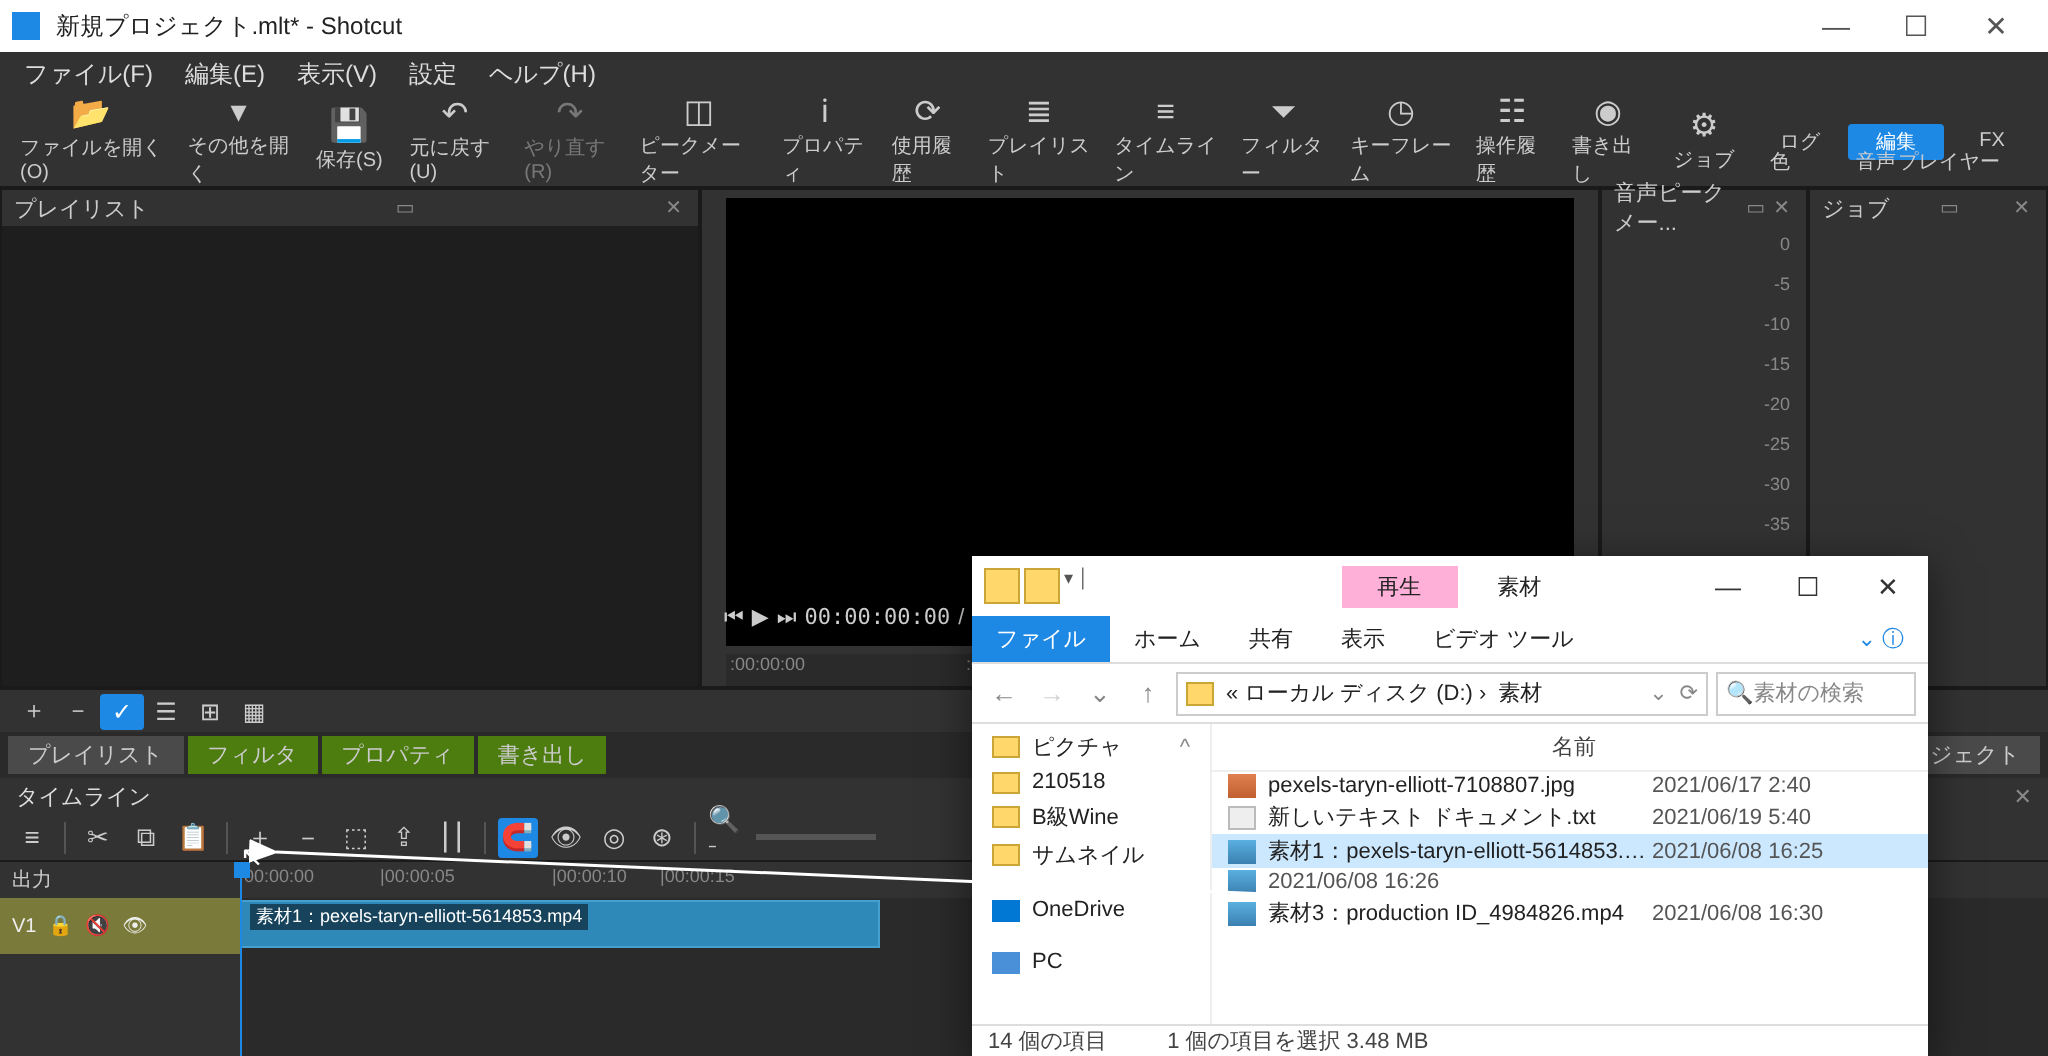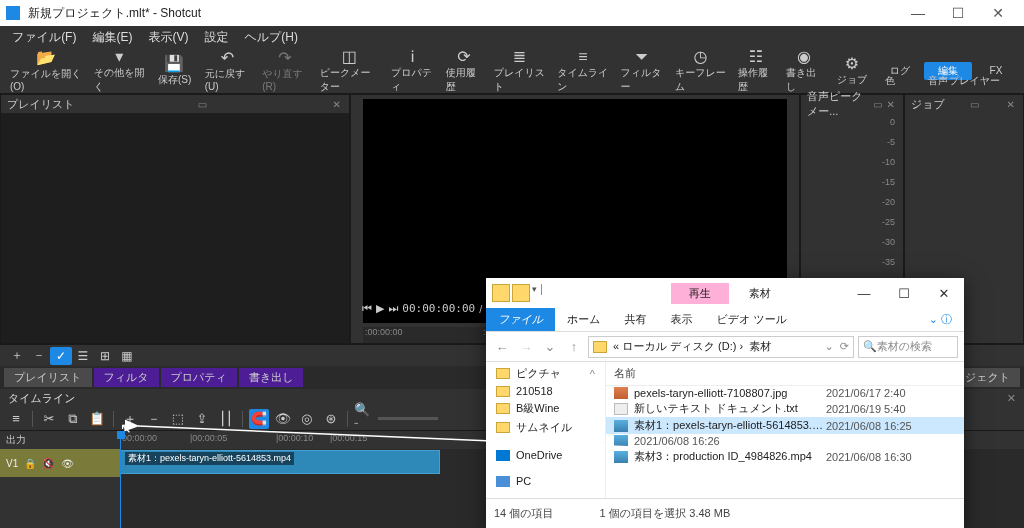--- a/index.html
+++ b/index.html
@@ -36,21 +36,21 @@
 
 
 .pcontrols { display:flex; align-items:center; gap:4px; padding:2px 12px; color:#ccc; font-size:11px;}
 .pcontrols .tc { font-family:monospace; }
 
 
 .midbar { height:22px; background:#323232; display:flex; align-items:center; padding:0 6px; border-top:1px solid #1a1a1a;}
 .midbar .ibtn { width:22px; height:18px; display:flex; align-items:center; justify-content:center; font-size:12px; color:#ccc;}
 .midbar .ibtn.active { background:#1e88e5; color:#fff; border-radius:2px;}
 .tabs { display:flex; gap:2px; padding:2px 4px; background:#2a2a2a;}
-.tab { padding:2px 10px; font-size:11px; background:#4c1d95; color:#ccc;}
+.tab { padding:2px 10px; font-size:11px; background:#4d7c0f; color:#ccc;}
 .tab.active { background:#4a4a4a; }
 
 
 .tlhead { height:18px; background:#323232; padding:2px 8px; font-size:11px; display:flex; align-items:center;}
 .tlhead .pclose{margin-left:auto;color:#888;}
 
 
 .tltb { height:24px; background:#323232; display:flex; align-items:center; gap:4px; padding:0 6px; border-bottom:1px solid #1a1a1a;}
 .tltb .tlbtn { width:20px; height:20px; display:flex; align-items:center; justify-content:center; font-size:13px; color:#ccc;}
 .tltb .tlbtn.blue { background:#1e88e5; border-radius:2px; }
@@ -73,46 +73,46 @@
 
 .explorer { position:absolute; left:486px; top:278px; width:478px; height:250px; background:#fff; color:#222; box-shadow:0 4px 20px rgba(0,0,0,.5); font-size:11px; display:flex; flex-direction:column;}
 .explorer .etitle { height:30px; display:flex; align-items:center;}
 .explorer .eicons { display:flex; gap:2px; padding:0 6px;}
 .explorer .eicons .eic { width:18px; height:18px; background:#ffd76a; border:1px solid #caa637;}
 .explorer .eticket { background:#ffb0d9; padding:3px 18px; margin-left:120px; font-size:11px;}
 .explorer .ewbtns { margin-left:auto; display:flex;}
 .explorer .ewbtns .ew { width:40px; text-align:center; font-size:13px; color:#333;}
 .explorer .eribbon { height:24px; display:flex; align-items:center; border-bottom:1px solid #ddd;}
 .explorer .eribbon .rtab { padding:4px 12px; font-size:11px;}
-.explorer .eribbon .rtab.file { background:#1e88e5; color:#fff;font-style:italic;}
+.explorer .eribbon .rtab.file { background:#1e88e5; color:#fff;}
 .explorer .eaddr { height:30px; display:flex; align-items:center; gap:4px; padding:0 6px; border-bottom:1px solid #ddd;}
 .explorer .eaddr .nbtn { width:20px; text-align:center; color:#888; font-size:13px;}
 .explorer .eaddr .path { flex:1; height:22px; border:1px solid #ccc; display:flex; align-items:center; padding:0 4px; gap:6px; font-size:11px; background:#fff;}
 .explorer .eaddr .fic { width:14px; height:12px; background:#ffd76a; border:1px solid #caa637;}
 .explorer .eaddr .search { width:100px; height:22px; border:1px solid #ccc; display:flex; align-items:center; padding:0 4px; color:#888; background:#fff;}
 .explorer .ebody { flex:1; display:flex; overflow:hidden;}
 .explorer .enav { width:120px; border-right:1px solid #eee; overflow:hidden; padding:2px 0;}
 .explorer .enav .ni { display:flex; align-items:center; gap:6px; padding:2px 10px; font-size:11px;}
 .explorer .enav .ni .fic { width:14px; height:11px; background:#ffd76a; border:1px solid #caa637; flex-shrink:0;}
 .explorer .enav .ni.od .fic { background:#0078d4; border-color:#0078d4;}
 .explorer .enav .ni.pc .fic { background:#4a90d9; border-color:#4a90d9;}
 .explorer .elist { flex:1; overflow:hidden; position:relative;}
 .explorer .ehead { display:flex; border-bottom:1px solid #eee; font-size:11px; color:#444;}
 .explorer .ehead .col { padding:4px 8px;}
-.explorer .ehead .c1 { width:200px;}
+.explorer .ehead .c1 { width:200px;text-align:right;}
 .explorer .ehead .c2 { width:110px;}
 .explorer .erow { display:flex; align-items:center; font-size:11px; padding:1px 0; white-space:nowrap;}
 .explorer .erow.sel { background:#cce8ff;}
 .explorer .erow .ric { width:14px; height:12px; margin:0 6px 0 8px; flex-shrink:0;}
 .explorer .erow .ric.vid { background:linear-gradient(#5ab0e0,#3a80b0);}
 .explorer .erow .ric.img { background:linear-gradient(#e08050,#c06030);}
 .explorer .erow .ric.txt { background:#eee; border:1px solid #bbb;}
 .explorer .erow .rn { width:192px; overflow:hidden; text-overflow:ellipsis;}
 .explorer .erow .rd { width:110px; color:#555;}
-.explorer .estatus { height:30px; border-top:1px solid #ddd; display:flex; align-items:center; padding:0 8px; gap:46px; color:#444;}
+.explorer .estatus { height:16px; border-top:1px solid #ddd; display:flex; align-items:center; padding:0 8px; gap:30px; color:#444;}
 
 
 .dragarrow { position:absolute; pointer-events:none; }
 .dragarrow svg { overflow:visible; }
 </style>
 </head>
 <body>
 <div class="app">
 
 <div class="titlebar">

